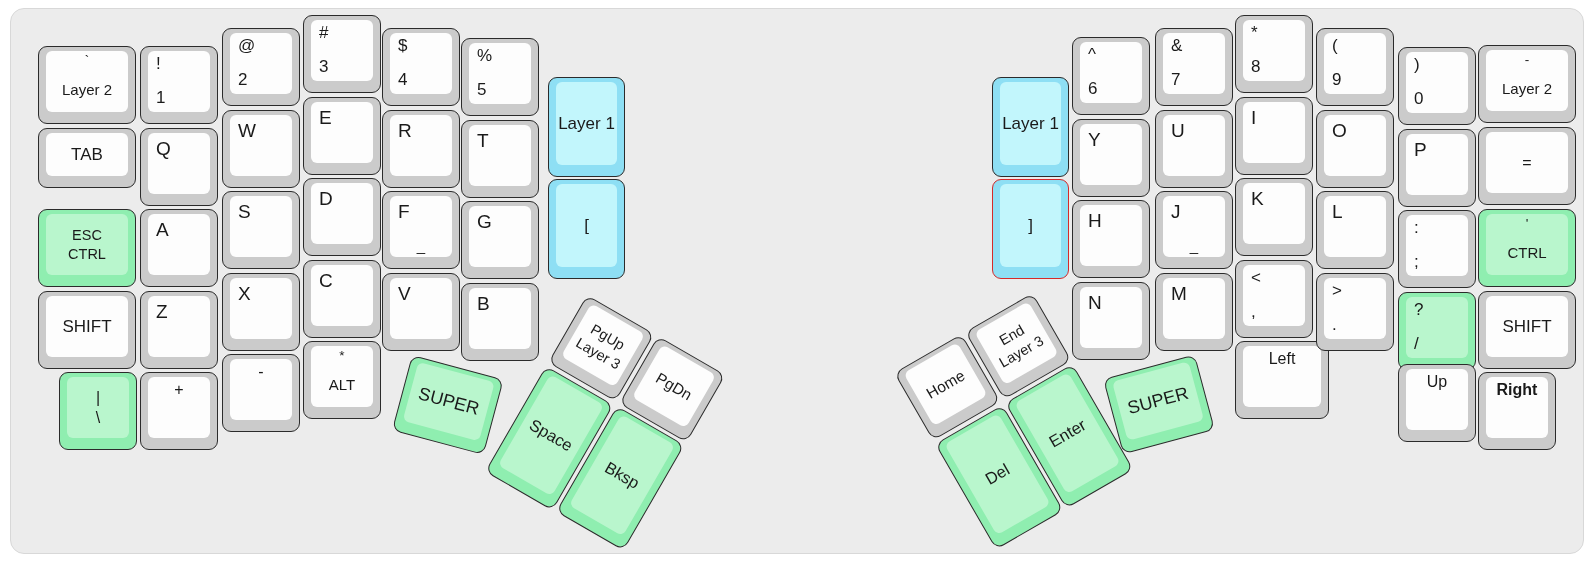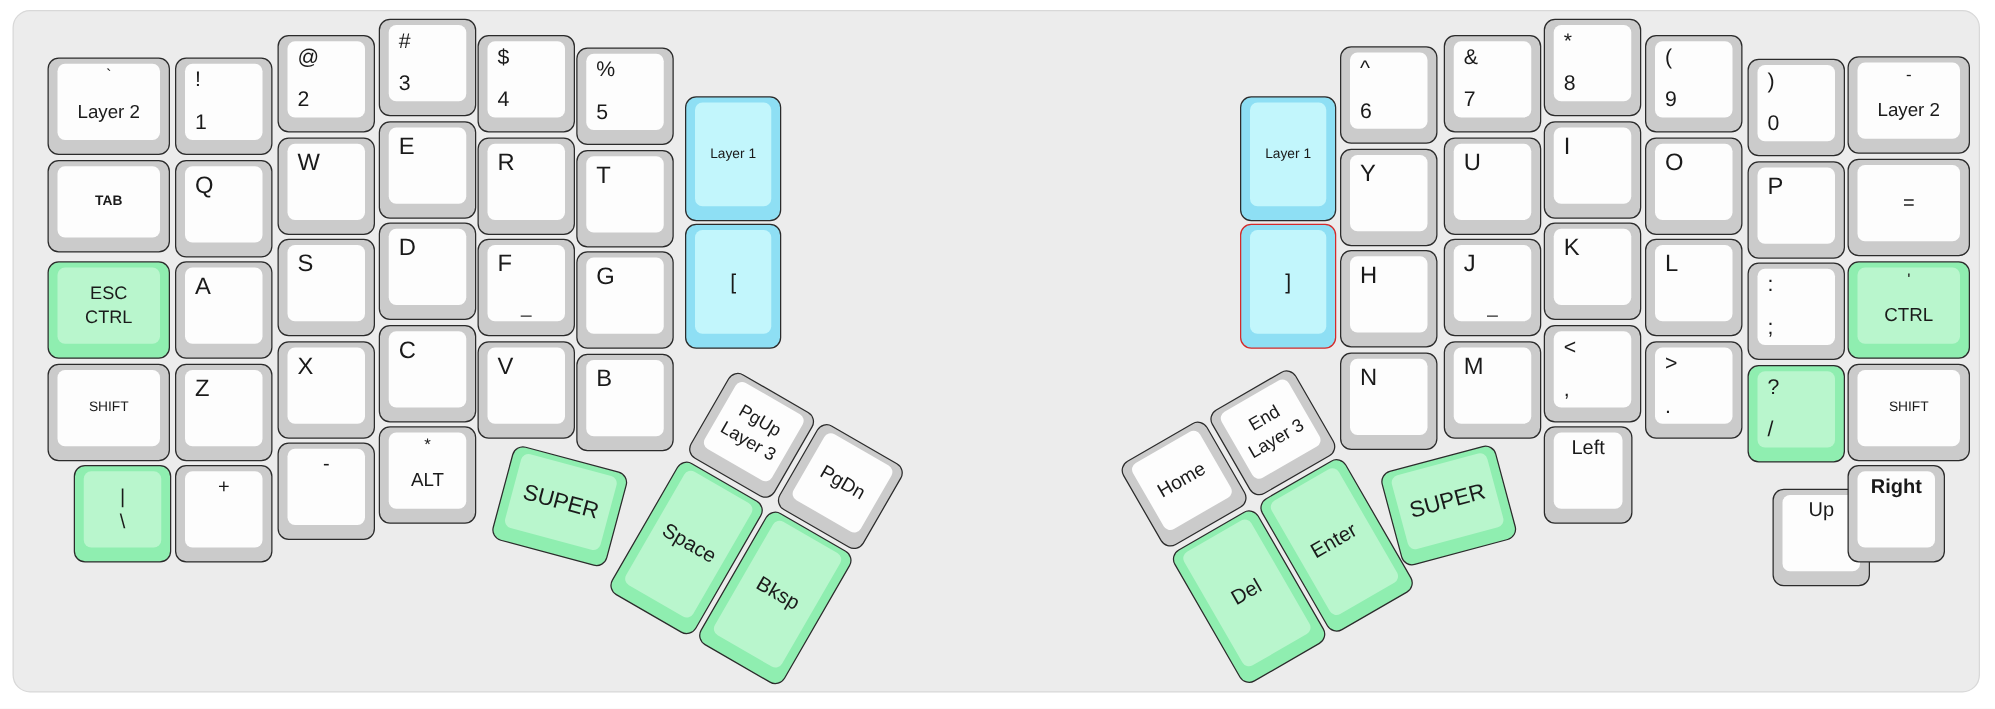--- a/index.html
+++ b/index.html
@@ -35,38 +35,38 @@
     color:#1a1a1a;
   }
   .green .face{background:var(--green-top,#b9f6cd);}
   .cyan .face{background:var(--cyan-top,#c2f6fc);}
   
   .face.tl{padding:5px 0 0 8px;font-size:19px;}
   .face.tlh{padding:5px 0 0 8px;font-size:19px;}
   .face.tlh .homing{position:absolute;left:0;right:0;bottom:3px;text-align:center;font-size:15px;}
   .face.tl2{padding:4px 4px 5px 8px;font-size:17px;justify-content:space-between;line-height:1.05;}
   .face.tc{align-items:center;padding-top:4px;font-size:16px;}
-  .face.c{align-items:center;justify-content:center;text-align:center;font-size:11px;line-height:1.25;}
+  .face.c{align-items:center;justify-content:center;text-align:center;font-size:17px;line-height:1.25;}
   .face.c2{align-items:center;justify-content:center;text-align:center;font-size:14.5px;line-height:1.25;}
   .face.tc_c{align-items:center;text-align:center;padding:2px 3px 4px 3px;}
   .face.tc_c .l0{font-size:13.5px;height:17px;}
   .face.tc_c .l1{flex:1;display:flex;align-items:center;font-size:15px;}
 </style>
 </head>
 <body style="--page-bg: #ffffff; --panel-bg: #ececec; --panel-border: #d8d8d8; --outline: #2b2b2b; --white-top: #fdfdfd; --white-side: #cbcbcb; --green-top: #b9f6cd; --green-side: #8feeb0; --cyan-top: #c2f6fc; --cyan-side: #8edff4; --alert-border: #d42a2a;">
 
 <div class="panel"></div>
 <div id="keys">
     <div class="key white" style="left: 38px; top: 46px; width: 98px; height: 78px;">
       <div class="face tc_c">
         <span class="l0">`</span>
         <span class="l1">Layer 2</span>
       </div>
     </div>
-    <div class="key white" style="left: 38px; top: 128px; width: 98px; height: 74px; font-weight: bold;">
+    <div class="key white" style="left: 38px; top: 128px; width: 98px; height: 60px;">
       <div class="face c">
         <span class="l0">TAB</span>
       </div>
     </div>
     <div class="key green" style="left: 38px; top: 209px; width: 98px; height: 78px;">
       <div class="face c2">
         <span class="l0">ESC</span>
         <span class="l1">CTRL</span>
       </div>
     </div>
@@ -307,21 +307,21 @@
       <div class="face tl">
         <span class="l0">K</span>
       </div>
     </div>
     <div class="key white" style="left: 1235px; top: 260px; width: 78px; height: 78px;">
       <div class="face tl2">
         <span class="l0">&lt;</span>
         <span class="l1">,</span>
       </div>
     </div>
-    <div class="key white" style="left: 1235px; top: 341px; width: 71px; height: 78px; text-align: right;">
+    <div class="key white" style="left: 1235px; top: 341px; width: 94px; height: 78px; text-align: right;">
       <div class="face tc">
         <span class="l0">Left</span>
       </div>
     </div>
     <div class="key white" style="left: 1316px; top: 28px; width: 78px; height: 78px;">
       <div class="face tl2">
         <span class="l0">(</span>
         <span class="l1">9</span>
       </div>
     </div>
@@ -357,21 +357,21 @@
         <span class="l0">:</span>
         <span class="l1">;</span>
       </div>
     </div>
     <div class="key green" style="left: 1398px; top: 292px; width: 78px; height: 78px;">
       <div class="face tl2">
         <span class="l0">?</span>
         <span class="l1">/</span>
       </div>
     </div>
-    <div class="key white" style="left: 1398px; top: 391px; width: 78px; height: 78px; margin-left: 20px;">
+    <div class="key white" style="left: 1398px; top: 364px; width: 78px; height: 78px;">
       <div class="face tc">
         <span class="l0">Up</span>
       </div>
     </div>
     <div class="key white" style="left: 1478px; top: 45px; width: 98px; height: 78px;">
       <div class="face tc_c">
         <span class="l0">-</span>
         <span class="l1">Layer 2</span>
       </div>
     </div>

